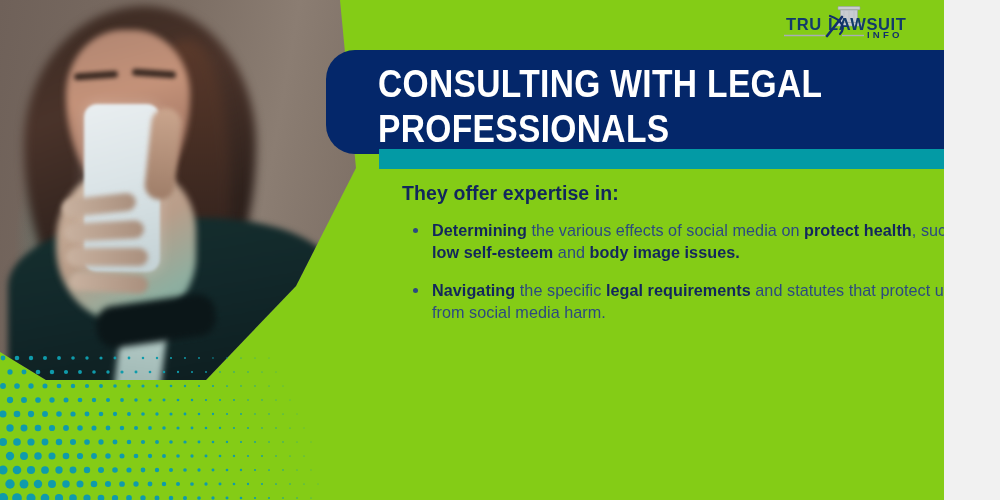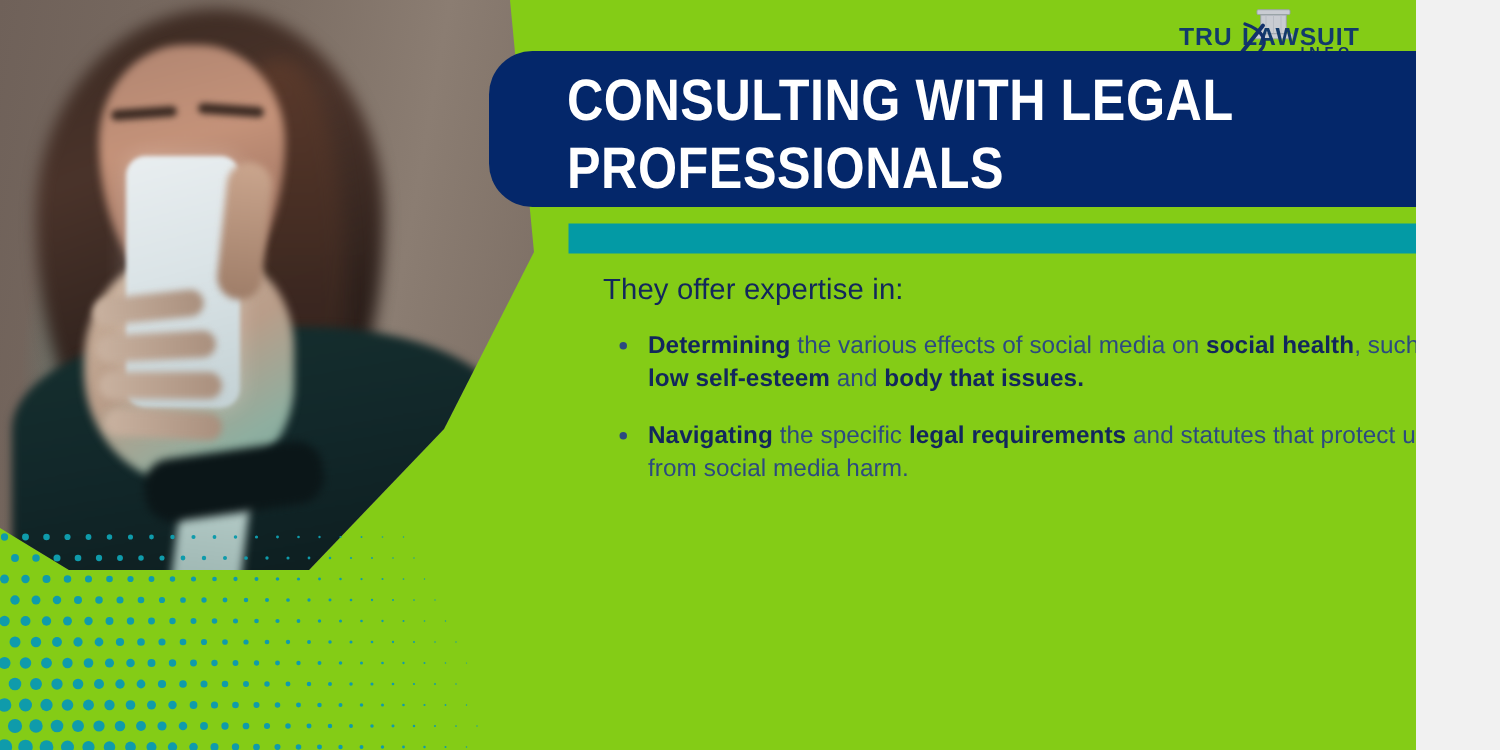--- a/index.html
+++ b/index.html
@@ -106,21 +106,21 @@
   }
 
   
   .dots{
     position:absolute;left:0;top:352px;width:392px;height:148px;
     pointer-events:none;
   }
 
   
   .title-box{
-    position:absolute;left:326px;top:34px;width:674px;height:104px;
+    position:absolute;left:326px;top:50px;width:674px;height:104px;
     background:#04276a;
     border-radius:29px;
   }
   .title-text{
     position:absolute;left:52px;top:11px;
     color:#ffffff;
     font-family:"Liberation Sans", sans-serif;
     font-weight:700;
     font-size:39px;
     line-height:45px;
@@ -141,21 +141,21 @@
     width:152px;height:40px;
   }
 
   
   .content{
     position:absolute;left:402px;top:180px;width:575px;
   }
   .lead{
     color:#12275c;
     font-size:19.5px;
-    font-weight:400;
+    font-weight:700;
     line-height:26px;
     margin:0 0 14px 0;
     letter-spacing:.1px;
   }
   ul.bullets{
     list-style:none;
     margin:0;padding:0;
   }
   ul.bullets li{
     position:relative;
@@ -470,18 +470,18 @@
 
   <div class="title-box">
     <div class="title-text">CONSULTING WITH LEGAL
 PROFESSIONALS</div>
   </div>
   <div class="teal-bar"></div>
 
   <div class="content">
     <p class="lead">They offer expertise in:</p>
     <ul class="bullets" id="bullet-list">
-        <li><b>Determining</b> the various effects of social media on <b>social health</b>, such as <b>low self-esteem</b> and <b>body that issues.</b></li>
+        <li><b>Determining</b> the various effects of social media on <b>protect health</b>, such as <b>low self-esteem</b> and <b>body image issues.</b></li>
         <li><b>Navigating</b> the specific <b>legal requirements</b> and statutes that protect users from social media harm.</li>
       </ul>
   </div>
 
 </div>
 
 </body></html>

